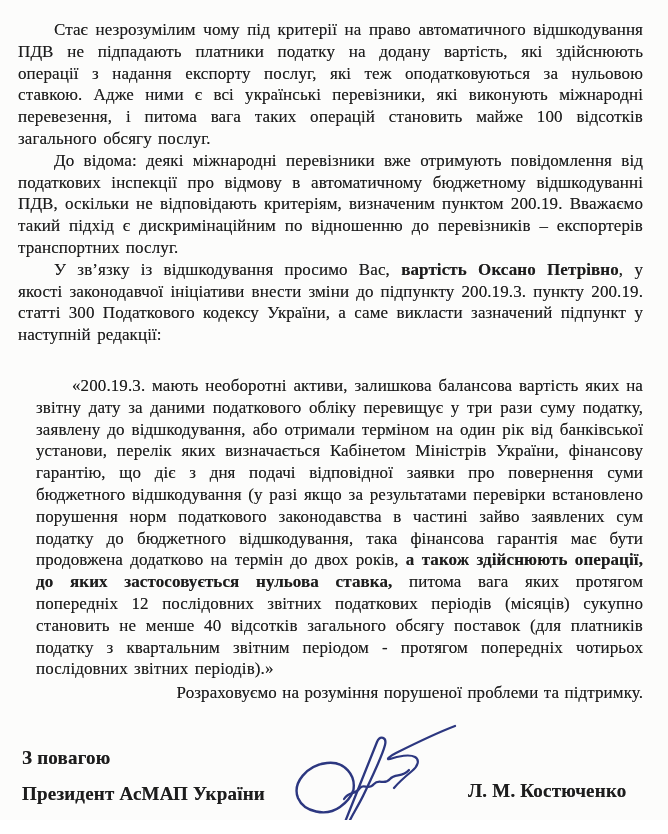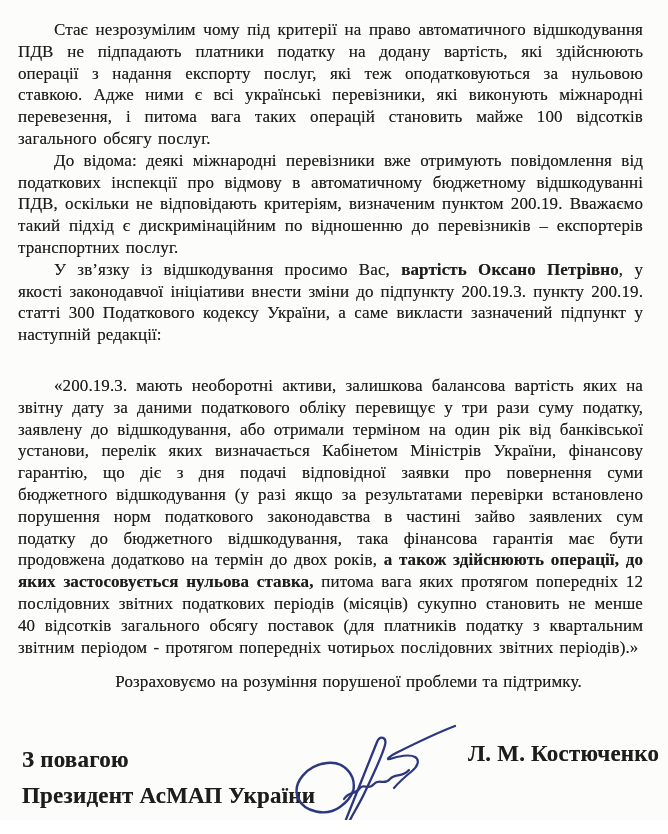--- a/index.html
+++ b/index.html
@@ -20,34 +20,34 @@
   .doc-text p{
     margin:0;
     font-size:17px;
     line-height:21.8px;
     text-align:justify;
     text-indent:36px;
     word-spacing:2px;
     letter-spacing:0.1px;
     text-shadow:0 0 0.4px rgba(25,25,25,0.55);
   }
-  .doc-text p.quote{margin-top:29px;}
-  .doc-text p.closing{margin-top:13px;text-align:center;word-spacing:1px;}
+  .doc-text p.quote{margin-top:29px;margin-left:18px;}
+  .doc-text p.closing{margin-top:2px;text-align:right;word-spacing:1px;}
   .b{font-weight:bold;}
   .signoff{
     position:absolute;
     font-weight:bold;
-    font-size:23px;
+    font-size:19px;
     letter-spacing:0.2px;
     white-space:nowrap;
     text-shadow:0 0 0.4px rgba(25,25,25,0.55);
   }
   .regards{left:22px;top:747px;}
   .signer-title{left:22px;top:783px;}
-  .signer-name{left:468px;top:741px;}
+  .signer-name{left:468px;top:780px;}
   .signature-svg{
     position:absolute;
     left:282px;top:699px;
     width:180px;height:126px;
   }
   .signature-svg path{
     fill:none;
     stroke-linecap:round;
     stroke-linejoin:round;
   }

